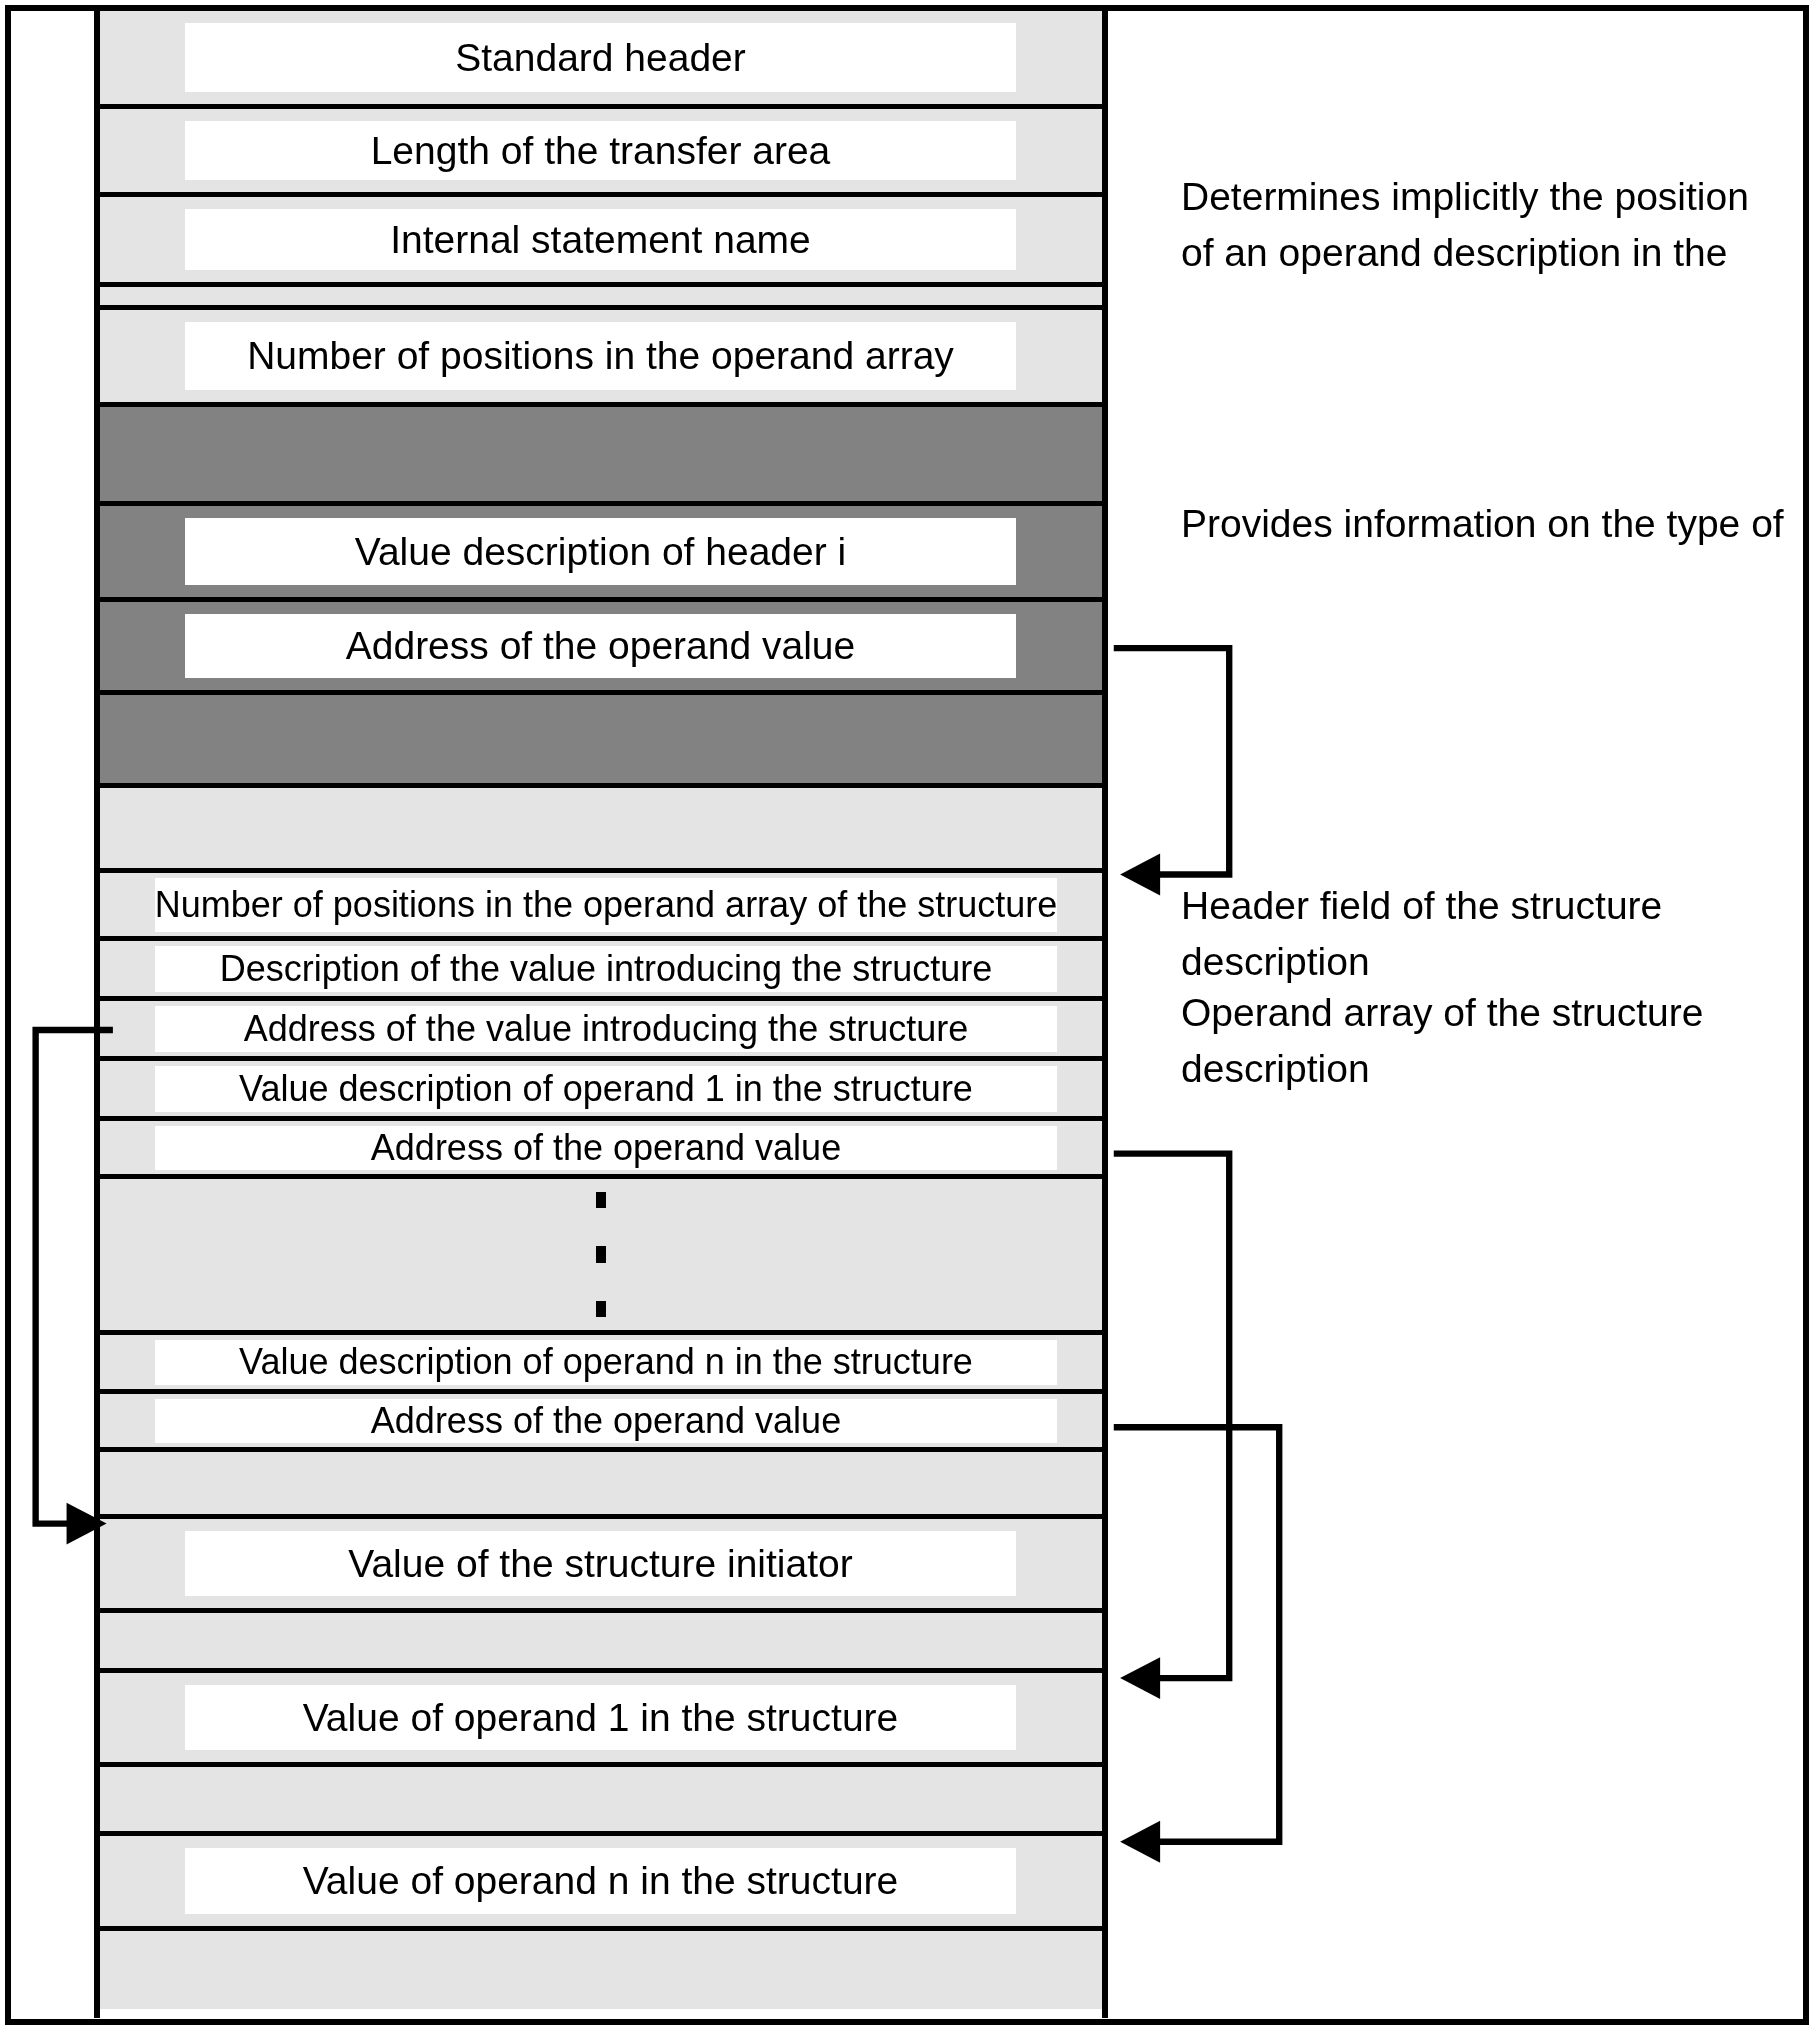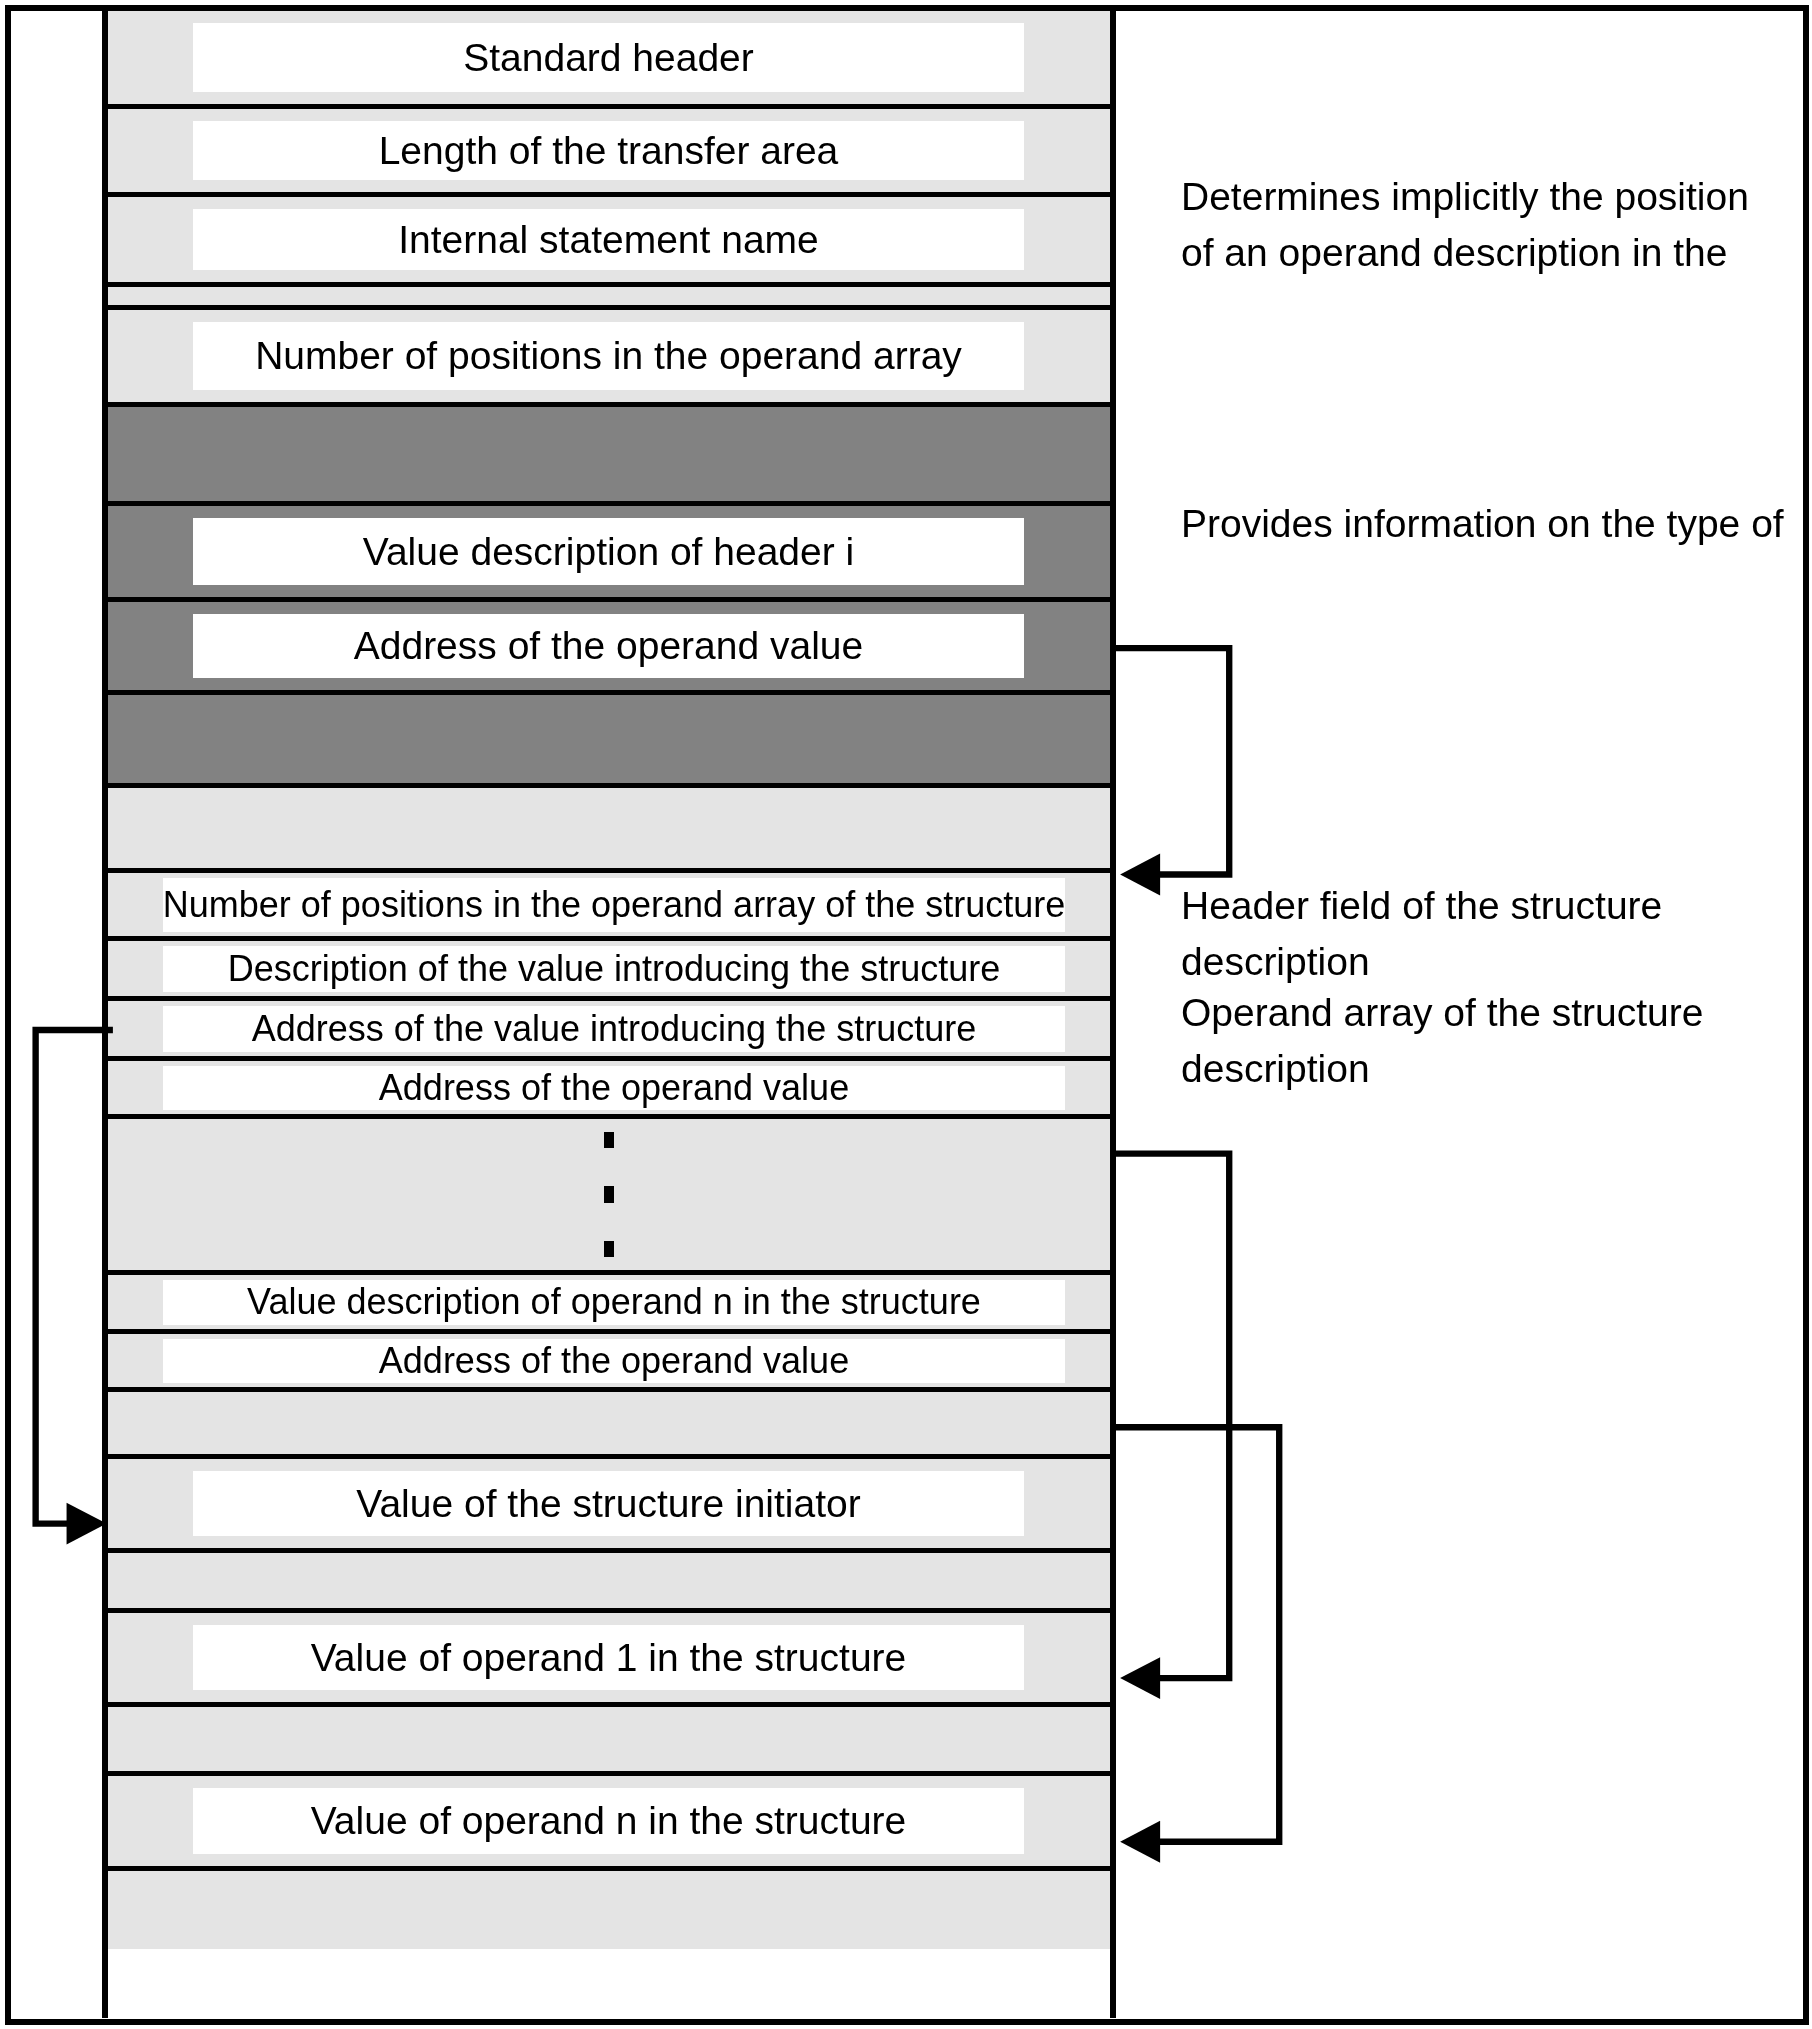--- a/index.html
+++ b/index.html
@@ -6,21 +6,21 @@
   .canvas{
     position:relative;width:1813px;height:2029px;background:#fff;
     font-family:"Liberation Sans",sans-serif;color:var(--line,#000);
     overflow:hidden;
   }
   .frame{
     position:absolute;left:4.5px;top:4.5px;right:4.5px;bottom:4.5px;
     border:6.4px solid var(--line,#000);box-sizing:border-box;
   }
   .stack{
-    position:absolute;left:102px;top:11px;width:1014px;height:2007px;
+    position:absolute;left:94px;top:11px;width:1014px;height:2007px;
     border-left:6.4px solid var(--line,#000);border-right:6.4px solid var(--line,#000);
     box-sizing:border-box;display:flex;flex-direction:column;
   }
   .row{position:relative;flex:none;border-bottom:5.5px solid var(--line,#000);}
   .row.last{border-bottom:none;}
   .row.light{background:var(--row-light,#e4e4e4);}
   .row.dark{background:var(--row-dark,#828282);}
   .lbl{
     position:absolute;background:var(--box-bg,#fff);
     display:flex;align-items:center;justify-content:center;text-align:center;
@@ -72,20 +72,23 @@
     <div class="row dark" style="height:88px"></div>
     <div class="row light" style="height:80px"></div>
     <div class="row light" style="height:63px">
       <div class="lbl small">Number of positions in the operand array of the structure</div>
     </div>
     <div class="row light" style="height:55px">
       <div class="lbl small">Description of the value introducing the structure</div>
     </div>
     <div class="row light" style="height:55px">
       <div class="lbl small">Address of the value introducing the structure</div>
+    </div>
+    <div class="row light" style="height:55px">
+      <div class="lbl small">Value description of operand 1 in the structure</div>
     </div>
     <div class="row light" style="height:53px">
       <div class="lbl small">Address of the operand value</div>
     </div>
     <div class="row light" style="height:151px">
       <div class="dotsbox">
         <span class="dot"></span>
           <span class="dot"></span>
           <span class="dot"></span>
       </div>

